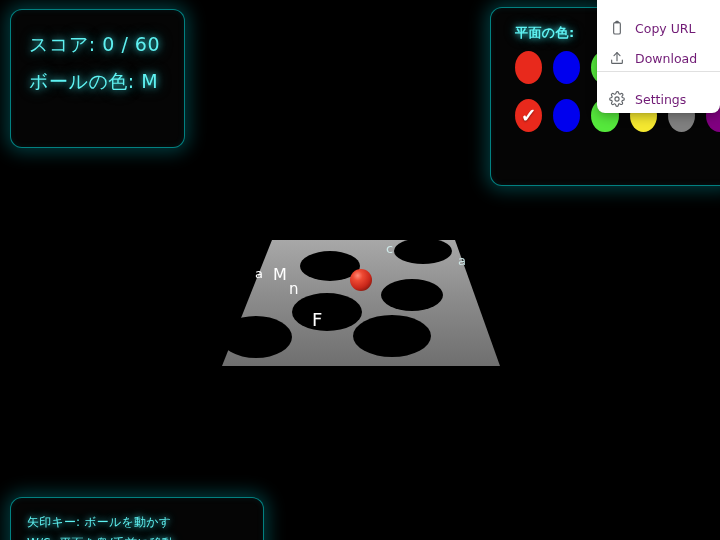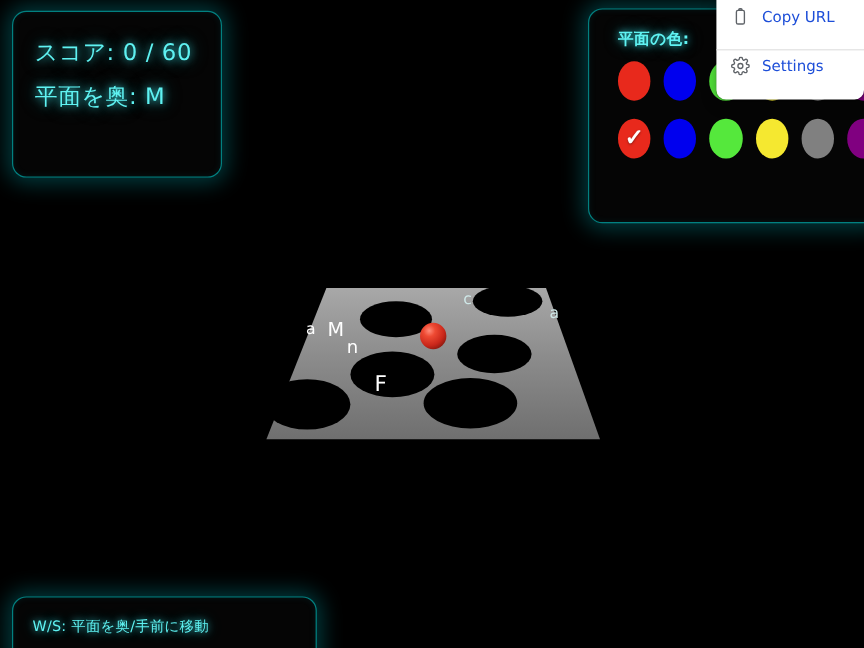--- a/index.html
+++ b/index.html
@@ -94,25 +94,25 @@
     top: 0px;
     width: 123px;
     background: #ffffff;
     border-radius: 0 0 8px 8px;
     box-shadow: 0 3px 12px rgba(0,0,0,0.32), 0 0 1px rgba(0,0,0,0.25);
     padding: 6px 0 6px 0;
     box-sizing: border-box;
   }
   .menu-item {
     display: flex;
-    align-items: flex-start;
+    align-items: flex-end;
     gap: 10px;
     height: 30px;
     padding: 0 12px;
-    color: #1d4ed8;
+    color: #701a75;
     font-size: 12.5px;
     font-family: "DejaVu Sans", "Liberation Sans", sans-serif;
     cursor: pointer;
     white-space: nowrap;
   }
   .menu-icon {
     width: 16px;
     height: 16px;
     flex: 0 0 16px;
     display: block;
@@ -188,21 +188,21 @@
     <text x="273" y="280" font-size="16" fill="#ffffff">M</text>
     <text x="289" y="294" font-size="15" fill="#ffffff">n</text>
     <text x="312" y="326" font-size="18" fill="#ffffff">F</text>
   </g>
 
   <circle cx="361" cy="280" r="11" fill="url(#ballGrad)"></circle>
 </svg>
 
 <div class="hud-panel" id="score-hud">
   <div class="hud-line">スコア: 0 / 60</div>
-  <div class="hud-line">平面を奥: M</div>
+  <div class="hud-line">ボールの色: M</div>
 </div>
 
 <div class="hud-panel" id="color-panel">
   <div class="panel-label">平面の色:</div>
   <div class="swatch-row">
     <button class="swatch" style="background:#e8291c"></button>
     <button class="swatch" style="background:#0000ee"></button>
     <button class="swatch" style="background:#55e83c"></button>
     <button class="swatch" style="background:#f5e830"></button>
     <button class="swatch" style="background:#808080"></button>
@@ -223,27 +223,36 @@
 
 <div id="context-menu">
   <div class="menu-item">
     <svg class="menu-icon" viewBox="0 0 24 24" fill="none" stroke="#5f6368" stroke-width="1.7" stroke-linecap="round" stroke-linejoin="round">
       <rect x="7" y="4" width="10" height="17" rx="2"></rect>
       <path d="M10 4V3.2c0-.66.54-1.2 1.2-1.2h1.6c.66 0 1.2.54 1.2 1.2V4z"></path>
     </svg>
     <span>Copy URL</span>
   </div>
 
+  <div class="menu-item">
+    <svg class="menu-icon" viewBox="0 0 24 24" fill="none" stroke="#5f6368" stroke-width="1.7" stroke-linecap="round" stroke-linejoin="round">
+      <path d="M12 16V4"></path>
+      <path d="M7.5 8.5 12 4l4.5 4.5"></path>
+      <path d="M4 15v4a1 1 0 0 0 1 1h14a1 1 0 0 0 1-1v-4"></path>
+    </svg>
+    <span>Download</span>
+  </div>
 
   <div class="menu-divider"></div>
 
   <div class="menu-item">
     <svg class="menu-icon" viewBox="0 0 24 24" fill="none" stroke="#5f6368" stroke-width="1.7" stroke-linecap="round" stroke-linejoin="round">
       <circle cx="12" cy="12" r="3.1"></circle>
       <path d="M19.4 15a1.65 1.65 0 0 0 .33 1.82l.06.06a2 2 0 1 1-2.83 2.83l-.06-.06a1.65 1.65 0 0 0-1.82-.33 1.65 1.65 0 0 0-1 1.51V21a2 2 0 1 1-4 0v-.09A1.65 1.65 0 0 0 9 19.4a1.65 1.65 0 0 0-1.82.33l-.06.06a2 2 0 1 1-2.83-2.83l.06-.06a1.65 1.65 0 0 0 .33-1.82 1.65 1.65 0 0 0-1.51-1H3a2 2 0 1 1 0-4h.09A1.65 1.65 0 0 0 4.6 9a1.65 1.65 0 0 0-.33-1.82l-.06-.06a2 2 0 1 1 2.83-2.83l.06.06A1.65 1.65 0 0 0 9 4.6h.09A1.65 1.65 0 0 0 10.6 3.09V3a2 2 0 1 1 4 0v.09A1.65 1.65 0 0 0 15.6 4.6a1.65 1.65 0 0 0 1.82-.33l.06-.06a2 2 0 1 1 2.83 2.83l-.06.06A1.65 1.65 0 0 0 19.4 9v.09a1.65 1.65 0 0 0 1.51 1H21a2 2 0 1 1 0 4h-.09a1.65 1.65 0 0 0-1.51 1z"></path>
     </svg>
     <span>Settings</span>
   </div>
 </div>
 
 <div class="hud-panel" id="controls-hud">
+  <div class="control-line">矢印キー: ボールを動かす</div>
   <div class="control-line">W/S: 平面を奥/手前に移動</div>
 </div>
 
 </body></html>

